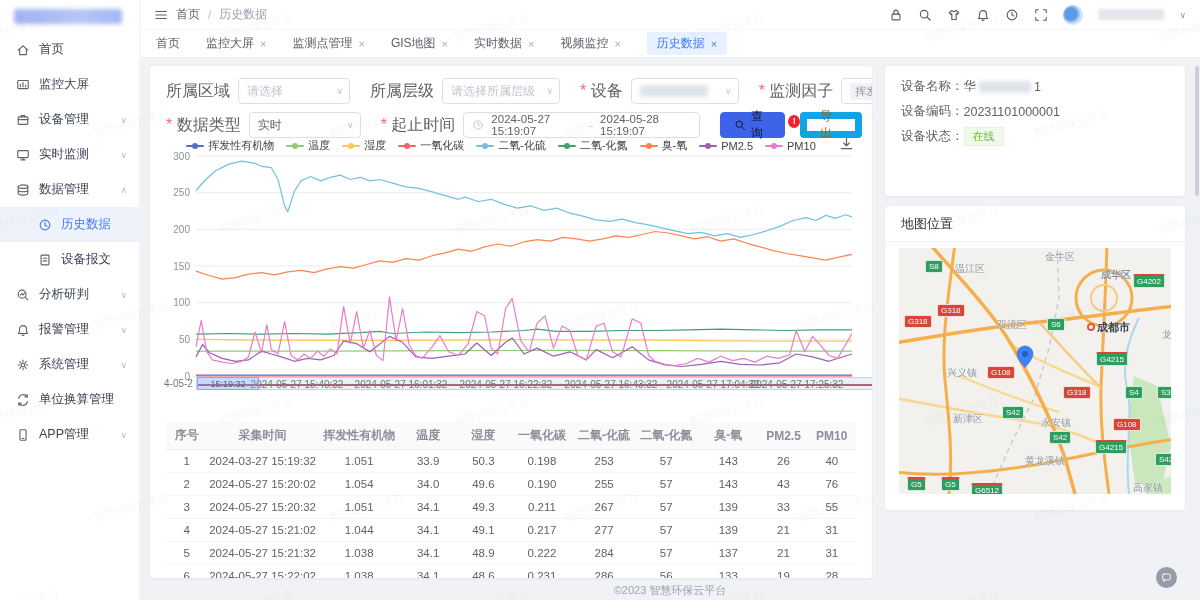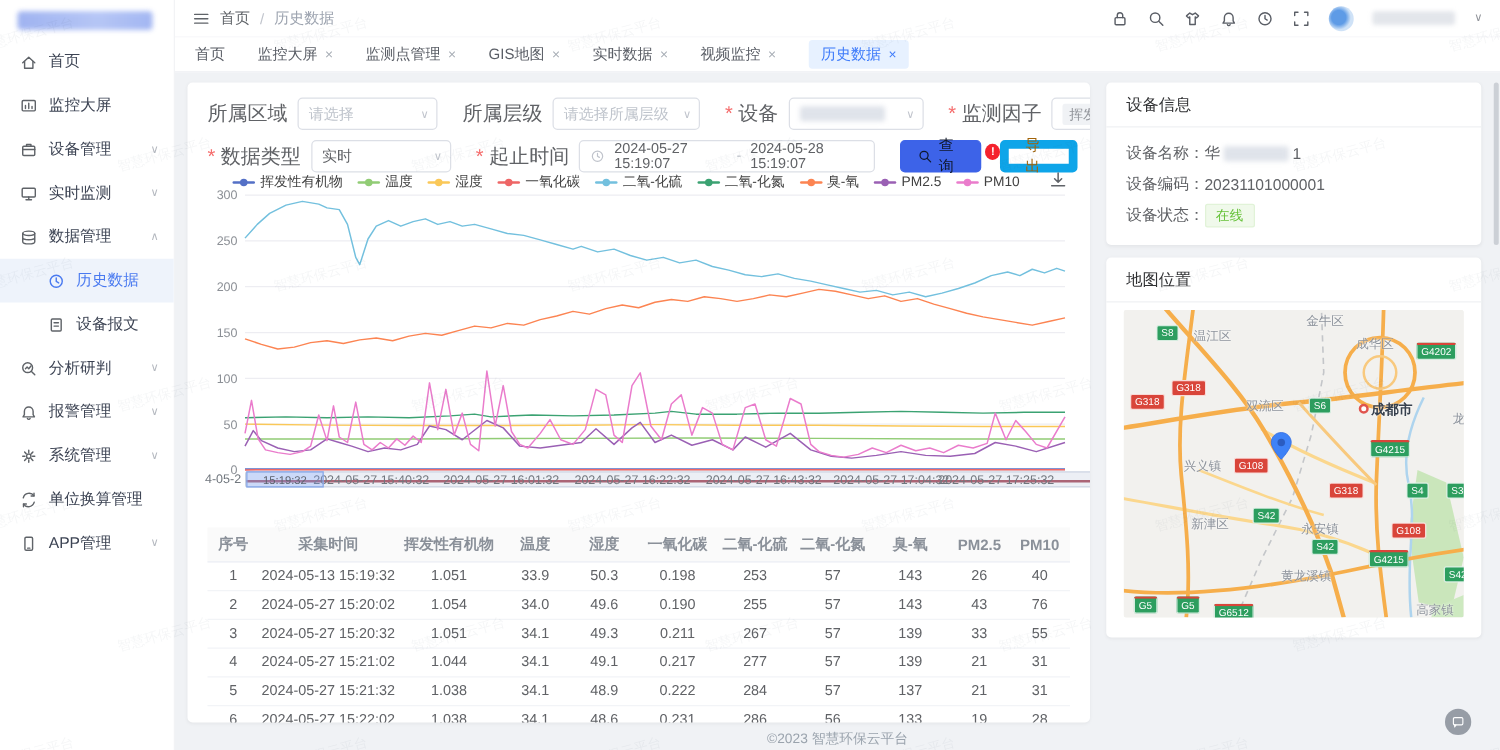--- a/index.html
+++ b/index.html
@@ -523,21 +523,21 @@
         <span class="c5">一氧化碳</span>
         <span class="c6">二氧-化硫</span>
         <span class="c7">二氧-化氮</span>
         <span class="c8">臭-氧</span>
         <span class="c9">PM2.5</span>
         <span class="c10">PM10</span>
       </div>
     <div id="tbody">
         <div class="tr">
           <span class="c0">1</span>
-          <span class="c1">2024-05-13 15:19:32</span>
+          <span class="c1">2024-03-27 15:19:32</span>
           <span class="c2">1.051</span>
           <span class="c3">33.9</span>
           <span class="c4">50.3</span>
           <span class="c5">0.198</span>
           <span class="c6">253</span>
           <span class="c7">57</span>
           <span class="c8">143</span>
           <span class="c9">26</span>
           <span class="c10">40</span>
         </div>
@@ -604,21 +604,20 @@
           <span class="c7">56</span>
           <span class="c8">133</span>
           <span class="c9">19</span>
           <span class="c10">28</span>
         </div>
       </div>
   </div>
 </div>
 
 <div class="rcard" id="card-info">
-  <div class="hd">设备信息</div>
   <div class="info-rows">
     <div class="info-row">
       <span>设备名称：</span>
       <span>华</span>
       <span class="blur-blk" style="width:52px;margin:0 3px"></span>
       <span>1</span>
     </div>
     <div class="info-row">
       <span>设备编码：</span>
         <span>20231101000001</span>
@@ -652,21 +651,21 @@
       <circle cx="205" cy="50" r="13" stroke="#f8c97e" stroke-width="2" fill="none"></circle>
       <circle cx="192" cy="79" r="3" fill="#fff" stroke="#e0544e" stroke-width="2"></circle>
       <g transform="translate(118,98)">
         <path d="M8 0C3.58 0 0 3.58 0 8c0 5.25 8 13.5 8 13.5S16 13.25 16 8c0-4.42-3.58-8-8-8z" fill="#3e82f7" stroke="#2f6ae0" stroke-width="0.6"></path>
         <circle cx="8" cy="8" r="3" fill="#2b5cc0"></circle>
       </g>
     </svg>
     <div id="map-overlays">
         <span class="mlabel" style="left: 56px; top: 14px;">温江区</span>
         <span class="mlabel" style="left: 146px; top: 2px;">金牛区</span>
-        <span class="mlabel" style="left: 186px; top: 20px;">成华区</span>
+        <span class="mlabel" style="left: 202px; top: 20px; font-weight: bold;">成华区</span>
         <span class="mlabel" style="left: 98px; top: 70px;">双流区</span>
         <span class="mlabel city" style="left: 198px; top: 72px;">成都市</span>
         <span class="mlabel" style="left: 263px; top: 80px;">龙</span>
         <span class="mlabel" style="left: 48px; top: 118px;">兴义镇</span>
         <span class="mlabel" style="left: 54px; top: 164px;">新津区</span>
         <span class="mlabel" style="left: 142px; top: 168px;">永安镇</span>
         <span class="mlabel" style="left: 126px; top: 206px;">黄龙溪镇</span>
         <span class="mlabel" style="left: 234px; top: 233px;">高家镇</span>
         <span class="mbadge mb-s" style="left: 26px; top: 12px;">S8</span>
         <span class="mbadge mb-e" style="left: 234px; top: 26px;">G4202</span>

